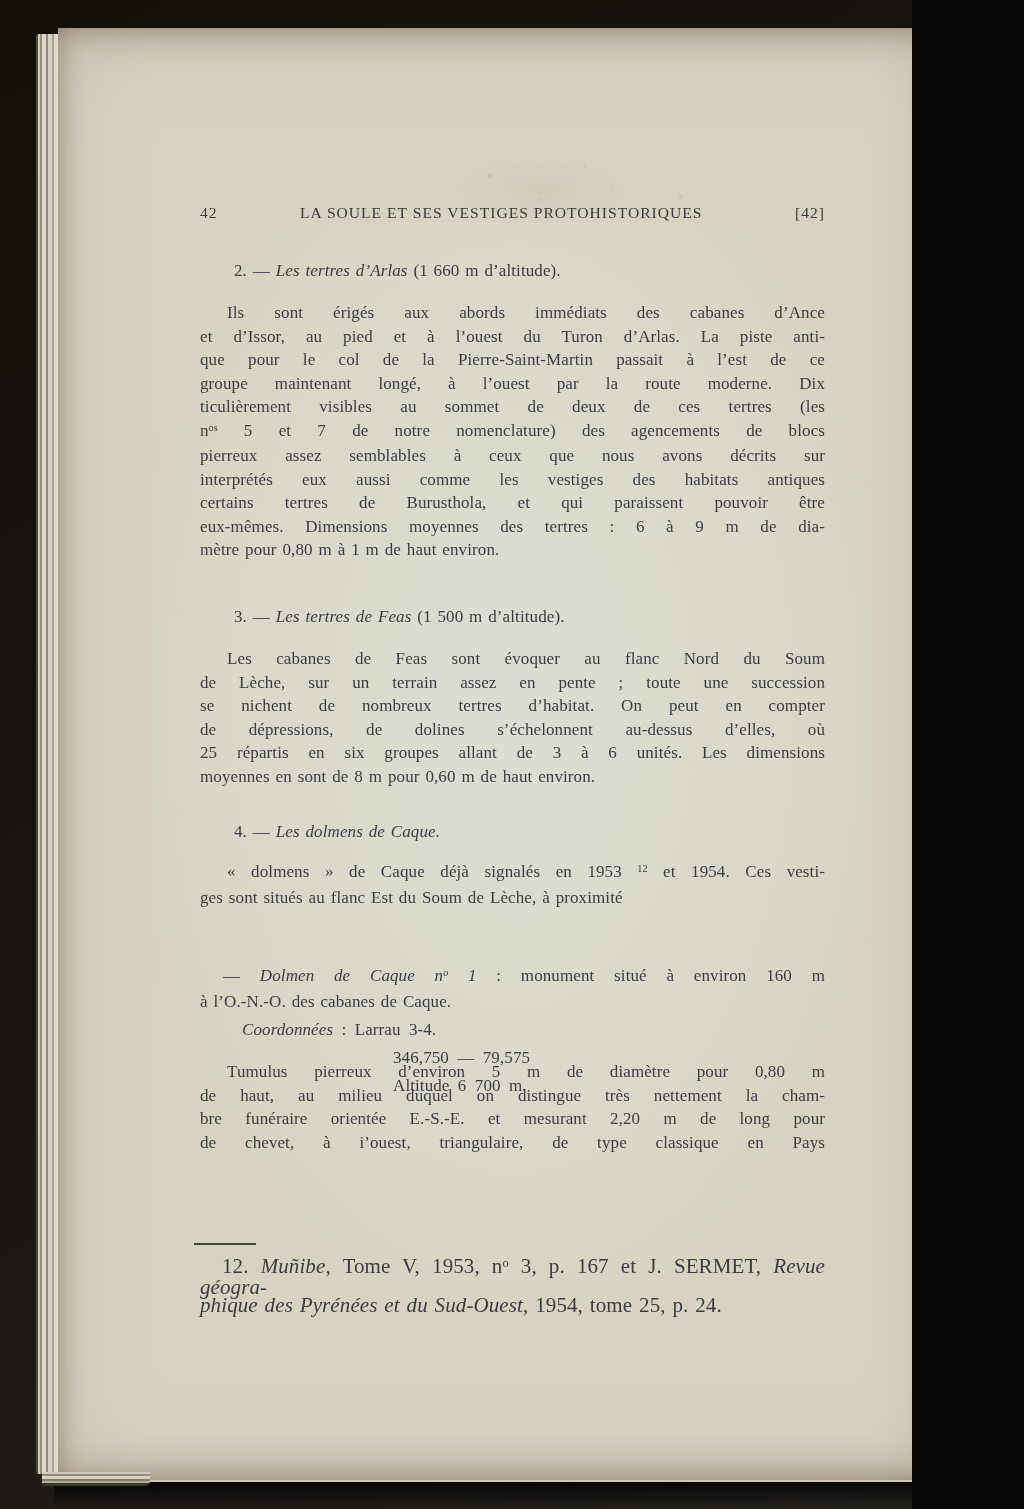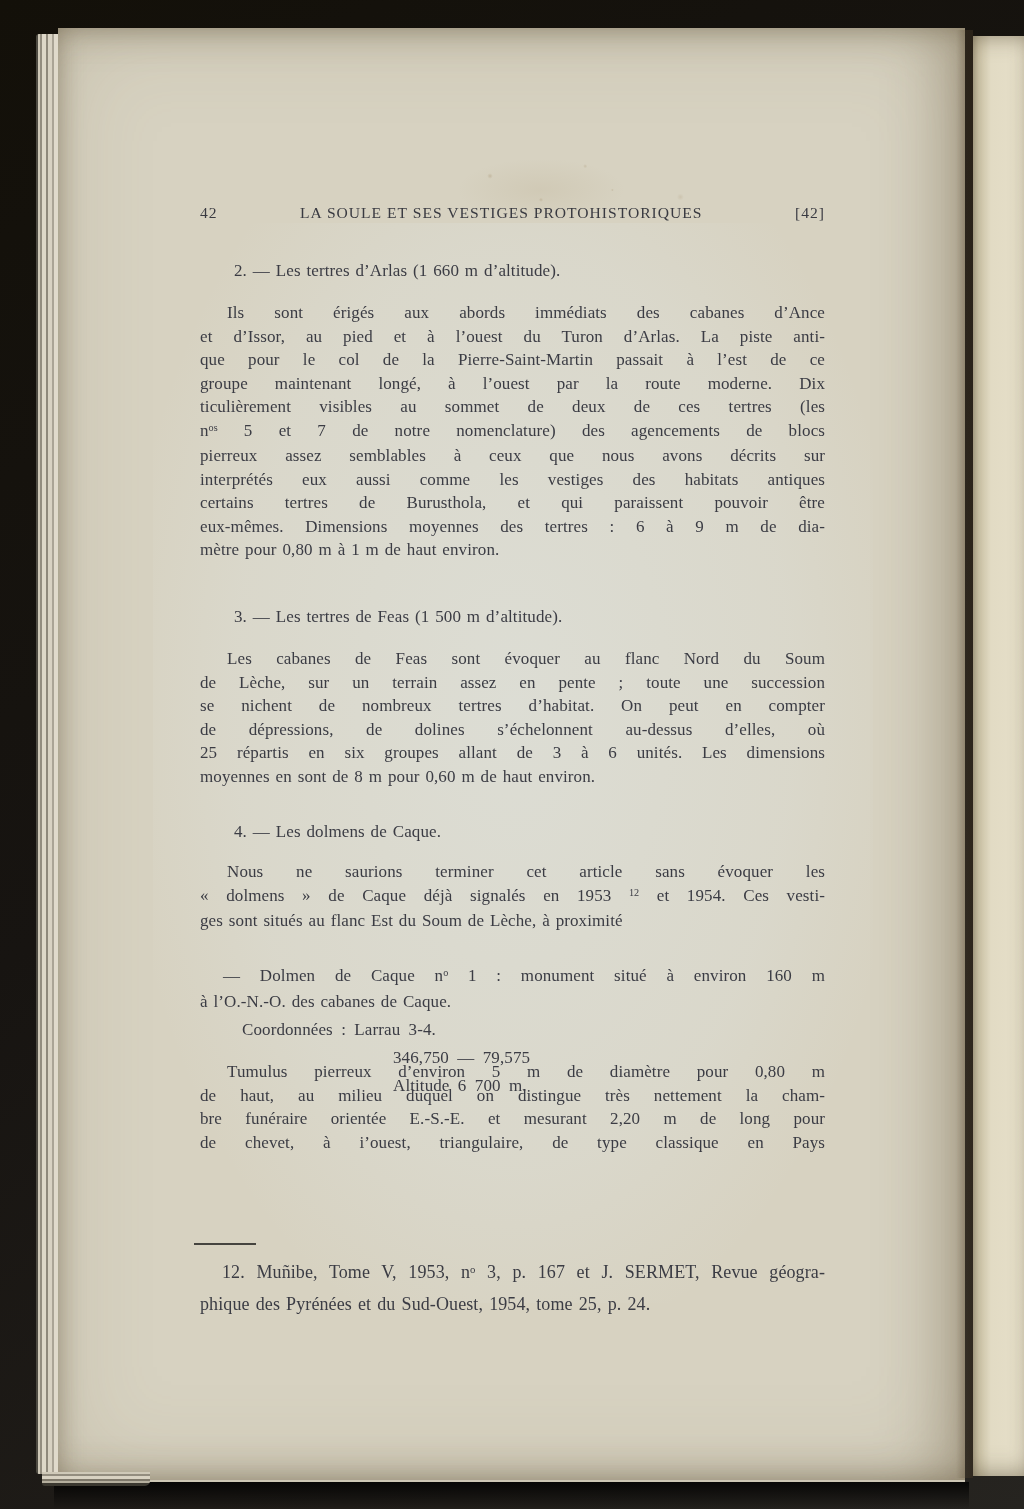--- a/index.html
+++ b/index.html
@@ -1,17 +1,17 @@
 <!DOCTYPE html>
 <html><head>
 <meta charset="utf-8">
 <style>
   html,body{margin:0;padding:0;background:#0c0a08;}
   .scene{
-    position:relative;width:1024px;height:1509px;overflow:hidden;
+    position:relative;width:912px;height:1509px;overflow:hidden;
     background:linear-gradient(148deg,#131009 0%,#171411 45%,#201d19 80%,#262420 100%);
     font-family:"Liberation Serif","DejaVu Serif",serif;
   }
   
   .stack{
     position:absolute;left:36px;top:34px;width:22px;height:1440px;border-radius:3px 0 0 3px;
     background:linear-gradient(to right,
       #4e4b42 0 2px,#cfc9b8 2px 4px,#938d7f 4px 6px,#ded8c8 6px 10px,
       #8f897b 10px 12px,#d8d2c2 12px 16px,#aaa495 16px 18px,#e0dacb 18px 22px);
   }
@@ -66,31 +66,31 @@
   
   .content{
     position:absolute;left:200px;top:0;width:625px;z-index:5;
     color:#3b3c44;font-size:17px;
   }
   .block{position:absolute;left:0;right:0;}
   .line{line-height:23.5px;text-align:justify;text-align-last:justify;word-spacing:1.5px;letter-spacing:0.1px;}
   .block .line:last-child{text-align-last:left;}
   .block.justify-all .line:last-child{text-align-last:justify;}
   .block.no-just .line{text-align:left;text-align-last:left;}
-  .it{}
+  .it{font-style:italic;}
   .sup{font-size:0.6em;position:relative;top:-0.45em;letter-spacing:0;}
   .header-row{display:flex;justify-content:space-between;align-items:baseline;
     font-size:15.6px;letter-spacing:1px;color:#393a41;}
   .running-title{padding-right:10px;}
   .heading .line{padding-left:34px;}
   .para .line:first-child{text-indent:27px;}
   .dolmen .line:first-child{text-indent:23px;}
   .coords .line{padding-left:193px;line-height:28px;word-spacing:4px;}
   .coords .line:first-child{padding-left:42px;}
-  .footnote .line{line-height:30px;font-size:18px;}
+  .footnote .line{line-height:18px;font-size:21px;}
   .footnote .line:first-child{text-indent:22px;}
   .rule{position:absolute;left:-6px;width:62px;height:2px;background:#45443f;}
   
   .pos-header{top:204px}
   .pos-h2{top:259px}
   .pos-p2{top:301px}
   .pos-h3{top:605px}
   .pos-p3{top:647px}
   .pos-h4{top:820px}
   .pos-p4{top:860px}
@@ -147,21 +147,20 @@
         <div class="line"><span class="">se nichent de nombreux tertres d’habitat. On peut en compter</span></div>
         <div class="line"><span class="">de dépressions, de dolines s’échelonnent au-dessus d’elles, où</span></div>
         <div class="line"><span class="">25 répartis en six groupes allant de 3 à 6 unités. Les dimensions</span></div>
         <div class="line"><span class="">moyennes en sont de 8 m pour 0,60 m de haut environ.</span></div>
       </div>
 
     <div class="block heading no-just pos-h4">
         <div class="line"><span class="">4. — </span><span class="it">Les dolmens de Caque.</span></div>
       </div>
     <div class="block para pos-p4">
-        <div class="line"><span class="">Nous ne saurions terminer cet article sans évoquer les</span></div>
         <div class="line"><span class="">« dolmens » de Caque déjà signalés en 1953 </span><span class="sup">12</span><span class=""> et 1954. Ces vesti-</span></div>
         <div class="line"><span class="">ges sont situés au flanc Est du Soum de Lèche, à proximité</span></div>
       </div>
 
     <div class="block para dolmen pos-dolmen">
         <div class="line"><span class="">— </span><span class="it">Dolmen de Caque n</span><span class="sup it">o</span><span class="it"> 1</span><span class=""> : monument situé à environ 160 m</span></div>
         <div class="line"><span class="">à l’O.-N.-O. des cabanes de Caque.</span></div>
       </div>
     <div class="block coords no-just pos-coords">
         <div class="line"><span class="it">Coordonnées</span><span class=""> : Larrau 3-4.</span></div>

